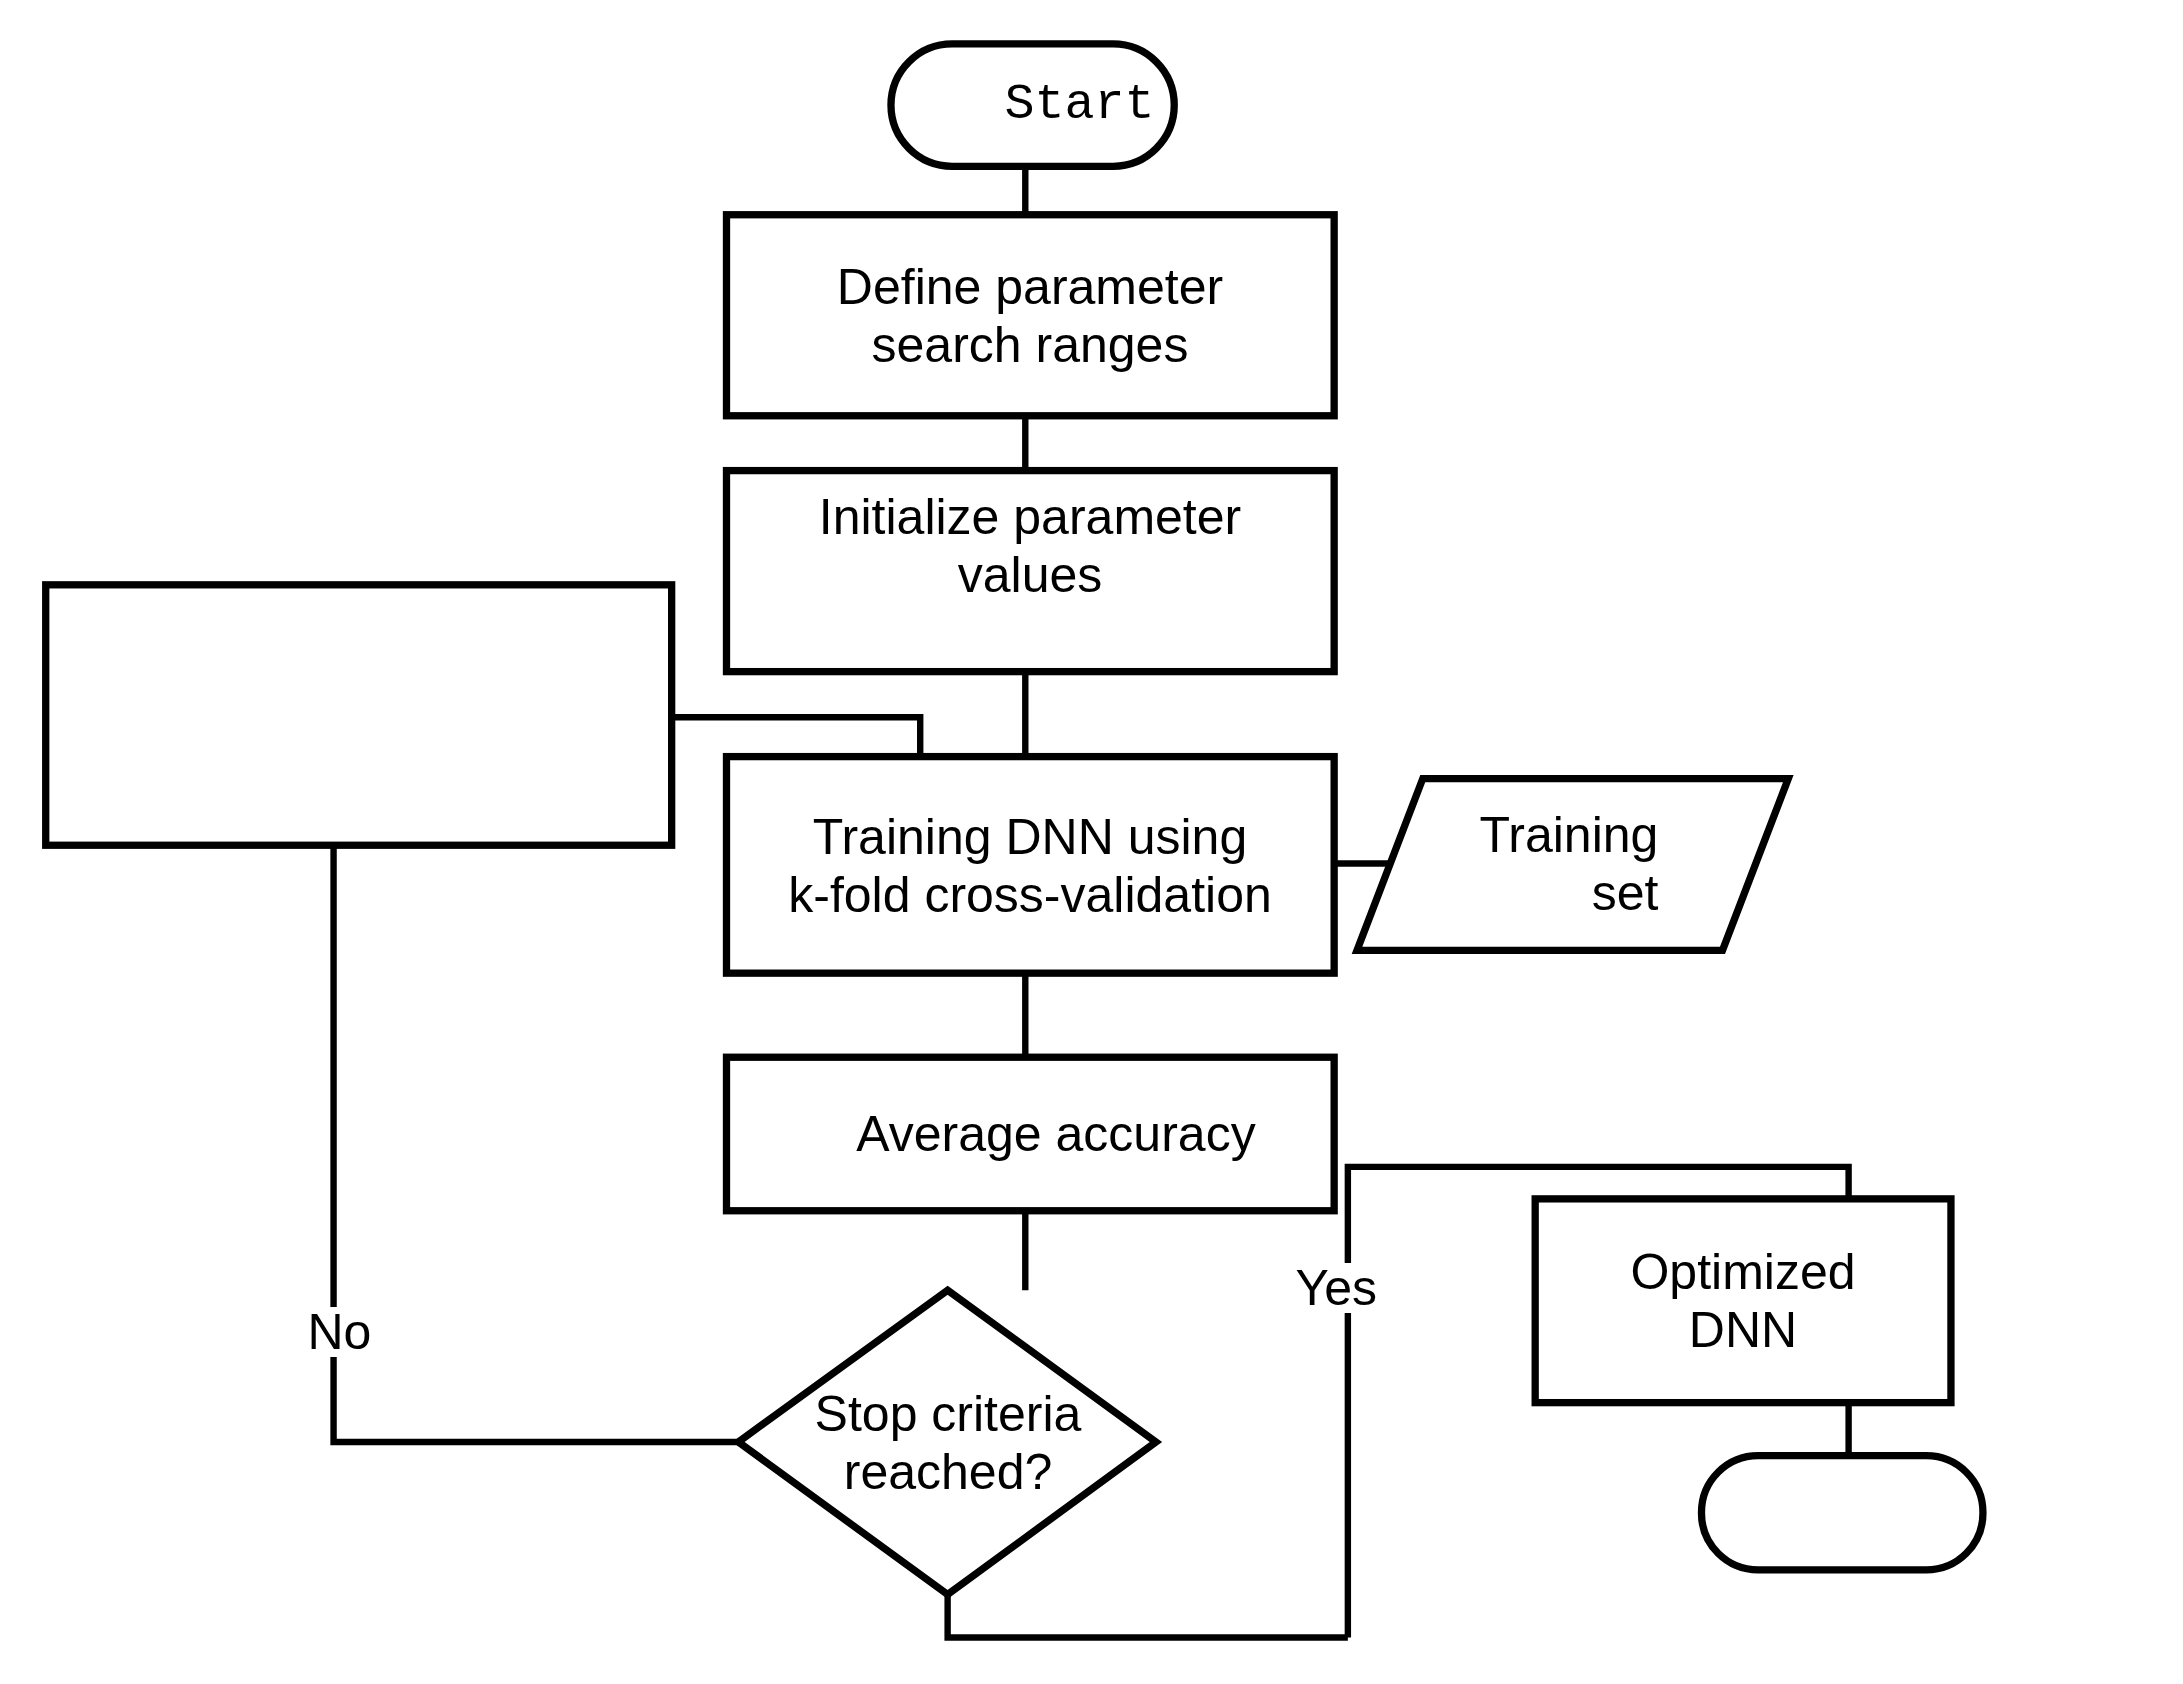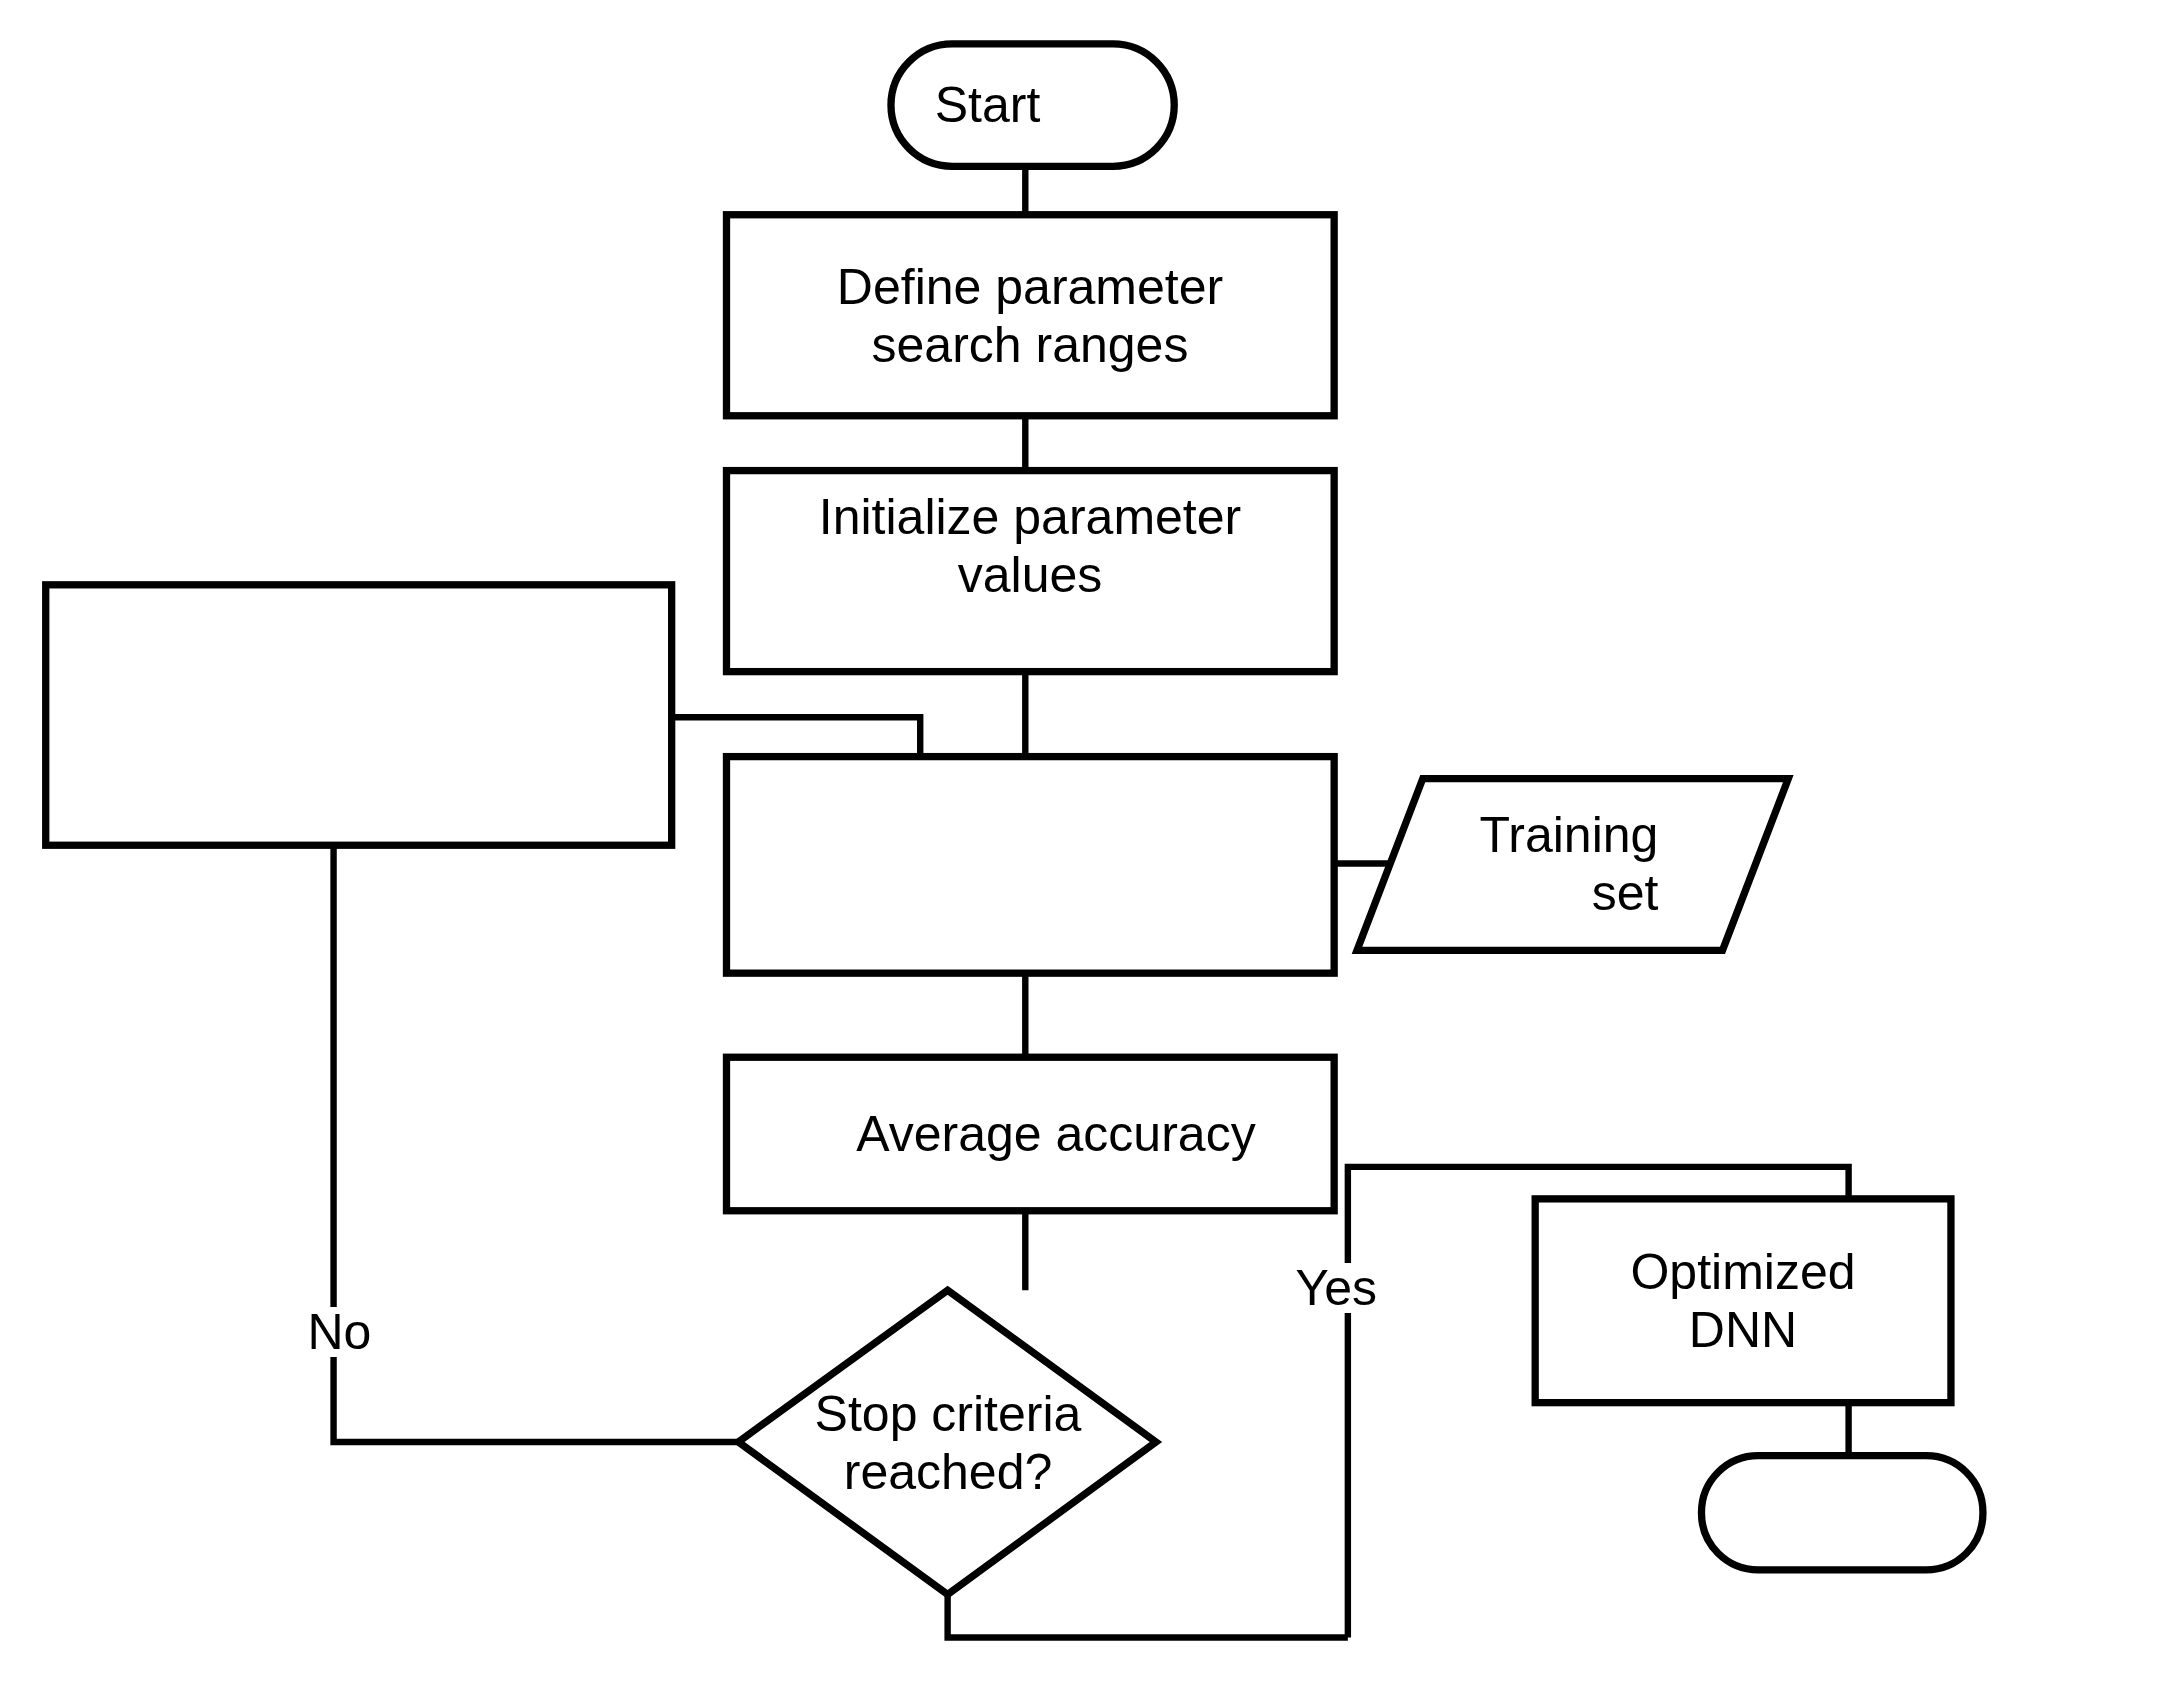--- a/index.html
+++ b/index.html
@@ -95,29 +95,31 @@
       <rect x="795" y="1157" width="665" height="168"></rect>
 
       <polygon points="1037,1412 1265,1578 1037,1745 808,1578"></polygon>
 
       <rect x="1680" y="1312" width="455" height="223"></rect>
 
       <rect x="1862" y="1593" width="308" height="125" rx="62" ry="62"></rect>
     </g>
   </svg>
 
-  <div class="node-text" style="left:846px; top:44px; width:283px; height:122px;">Start</div>
+  <div class="node-text" style="left:938px; top:44px; width:283px; height:122px;font-family:Liberation Mono, monospace;">Start</div>
 
   <div class="node-text" style="left:726px; top:215px; width:608px; height:201px;">Define parameter
 search ranges</div>
 
   <div class="node-text" style="left:726px; top:445px; width:608px; height:201px;">Initialize parameter
 values</div>
 
 
+  <div class="node-text" style="left:726px; top:757px; width:608px; height:217px;">Training DNN using
+k-fold cross-validation</div>
 
   <div class="node-text" style="left:1361px; top:778px; width:416px; height:172px;text-align:right;">Training
 set</div>
 
   <div class="node-text" style="left:752px; top:1057px; width:608px; height:154px;">Average accuracy</div>
 
   <div class="node-text" style="left:772px; top:1329px; width:352px; height:228px;">Stop criteria
 reached?</div>
 
   <div class="node-text" style="left:1535px; top:1199px; width:416px; height:204px;">Optimized

